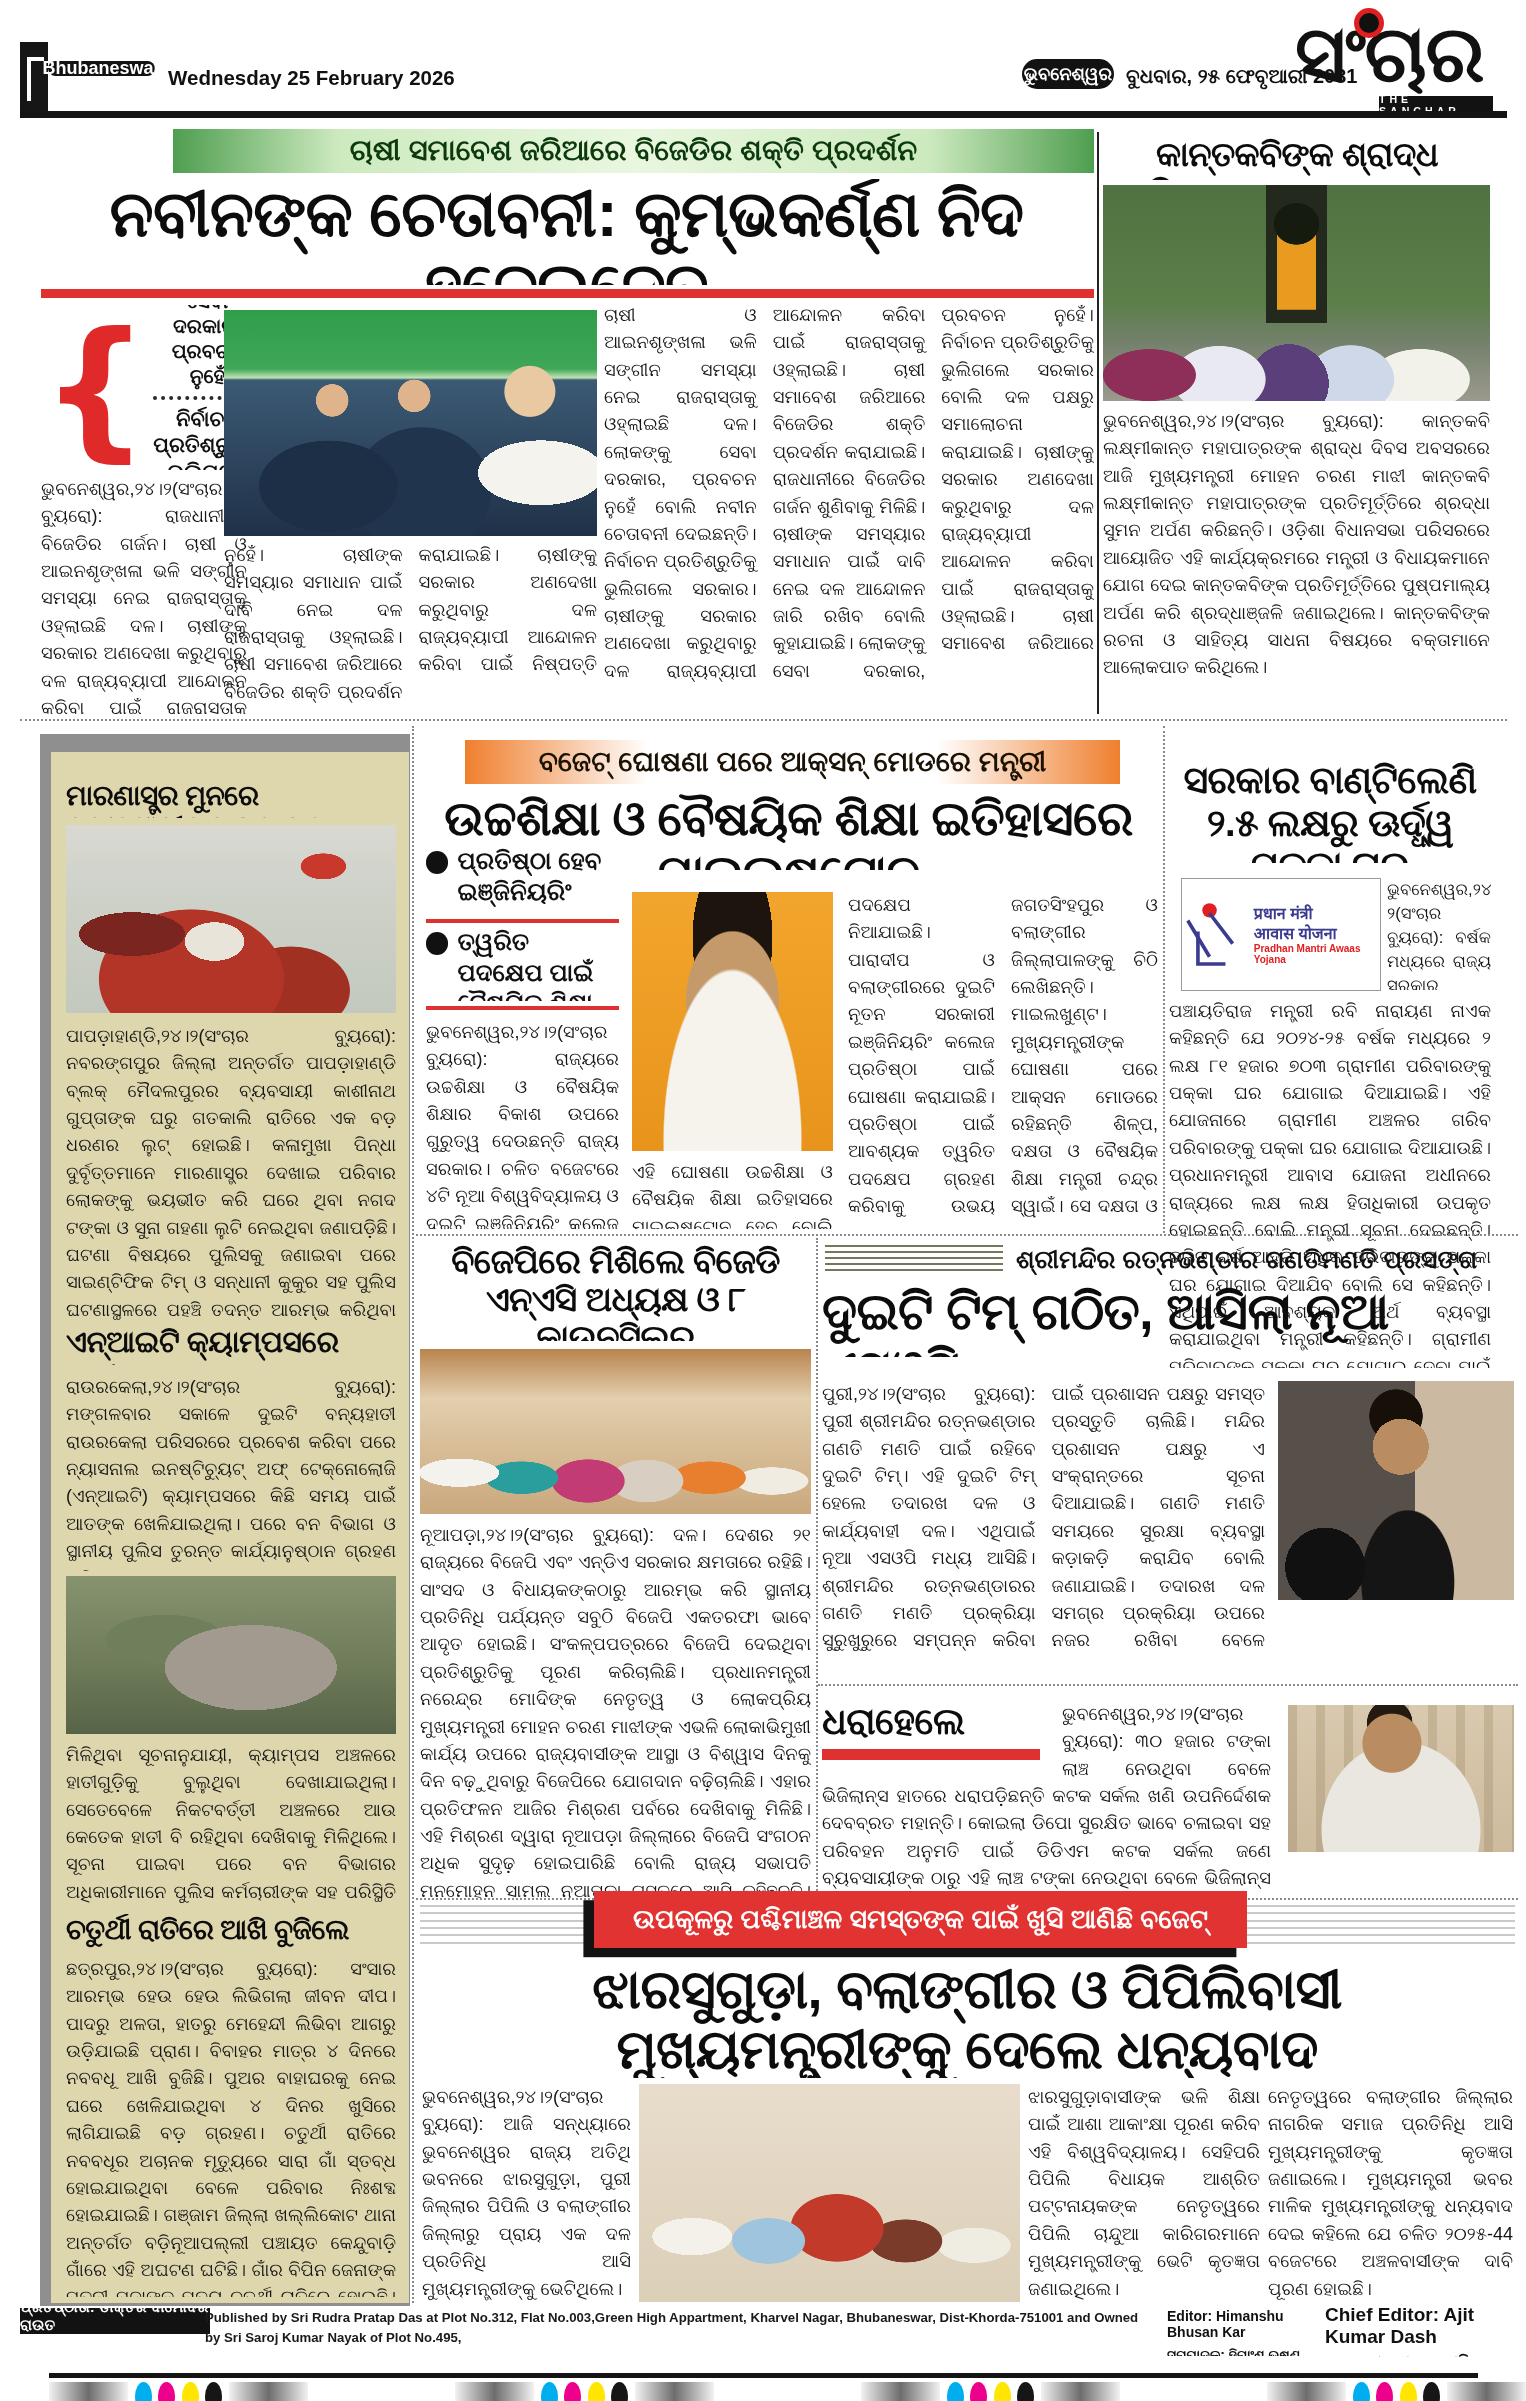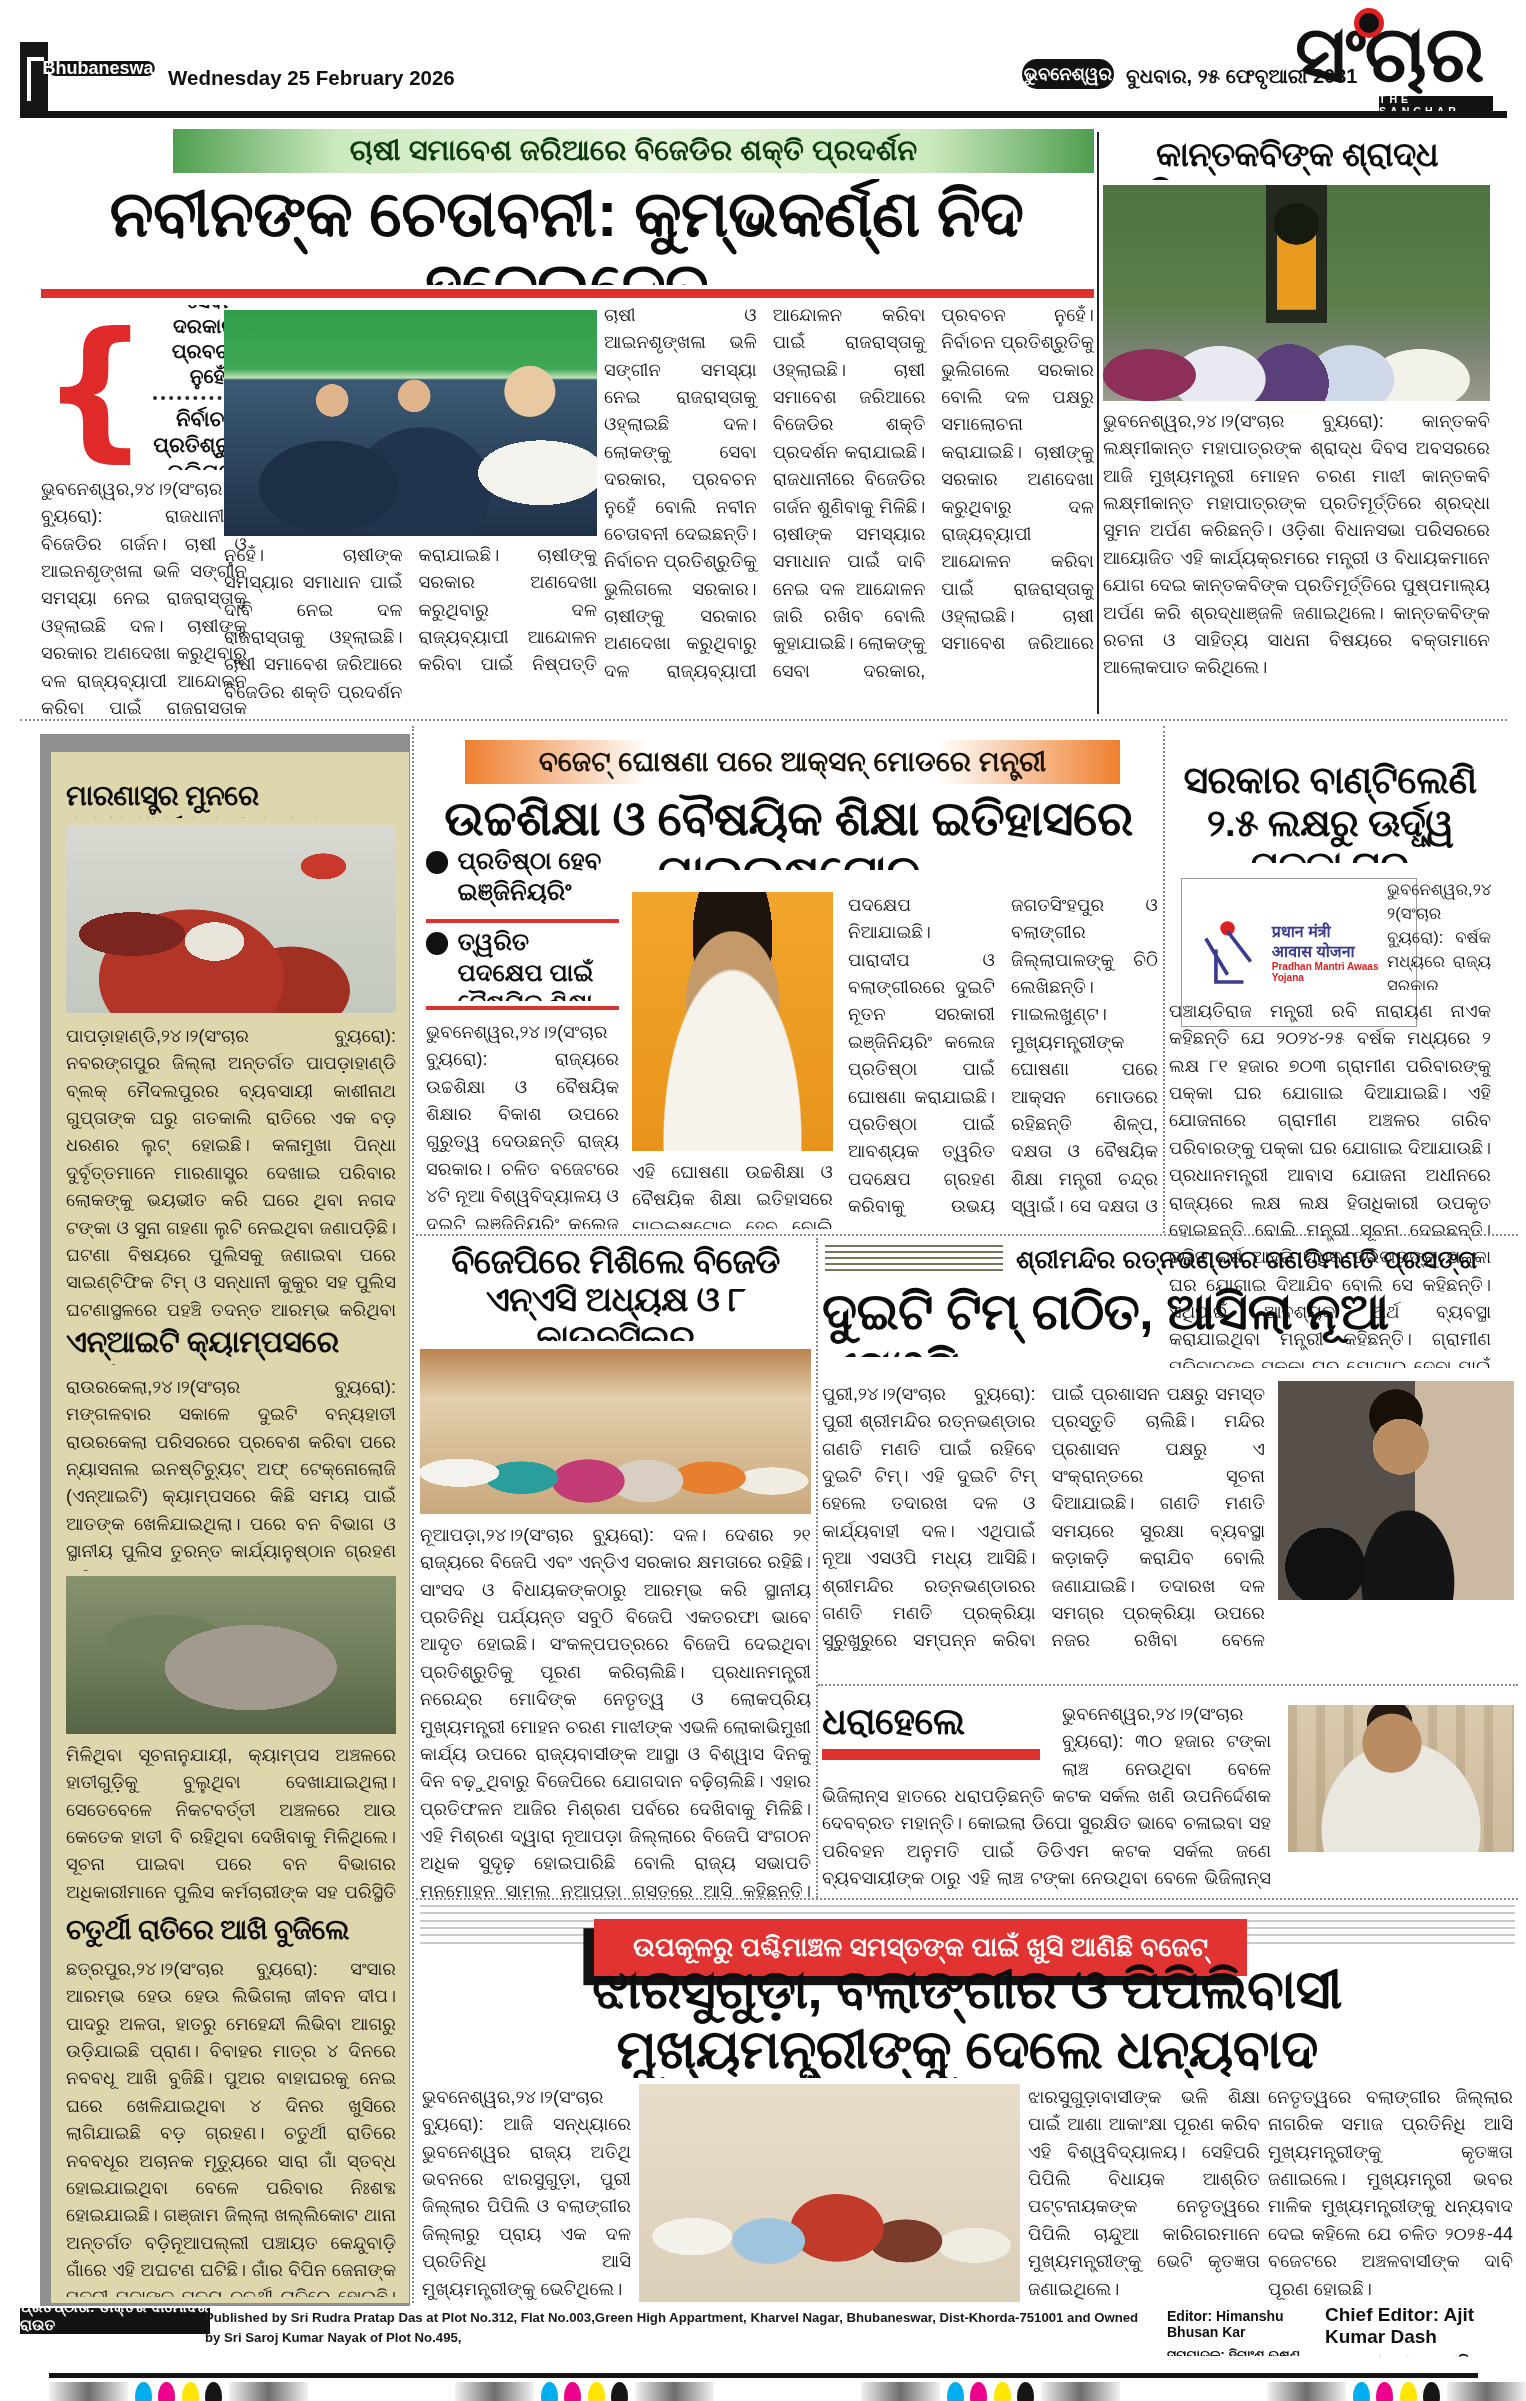--- a/index.html
+++ b/index.html
@@ -23,21 +23,21 @@
   .logo-ring{width:20px;height:20px;border:5.3px solid #e02020;border-radius:50%;background:#111;}
   .logo-bar{background:#121212;color:#fff;display:flex;align-items:center;justify-content:center;
     font-size:10.6px;letter-spacing:4px;font-weight:bold;}
 
   
   .kicker-green{background:linear-gradient(90deg,#4f9e50 0%,#cdeabf 18%,#e9f7df 50%,#cdeabf 82%,#4f9e50 100%);
     color:#0d3a0d;font-weight:bold;font-size:29px;display:flex;align-items:center;justify-content:center;}
   .kicker-orange{background:linear-gradient(90deg,#ef7f2e 0%,#ffffff 28%,#ffffff 72%,#ef7f2e 100%);
     color:#1b1206;font-weight:bold;font-size:28px;display:flex;align-items:center;justify-content:center;}
   .kicker-red{background:#e23333;color:#ffffff;font-weight:bold;font-size:26.4px;
-    display:flex;align-items:center;justify-content:center;box-shadow:-10.6px 9.2px 0 #131313;margin-top:28px;}
+    display:flex;align-items:center;justify-content:center;box-shadow:-10.6px 9.2px 0 #131313;}
   .red-rule{background:#e03131;}
   .stripes-v{background:repeating-linear-gradient(180deg,#77765c 0 2px,#ffffff 2px 6px);}
   .pinstripes{background:repeating-linear-gradient(180deg,#c9c9c9 0 2px,#ffffff 2px 7.3px);}
 
   .headline{font-weight:bold;color:#0c0c0c;line-height:1.12;letter-spacing:-0.7px;}
   .quote-wrap{display:flex;align-items:center;}
   .brace{font-family:"DejaVu Sans",sans-serif;font-size:152px;color:#e02a2a;font-weight:bold;line-height:1;}
   .quote-mid{flex:1;display:flex;flex-direction:column;align-items:center;gap:6.6px;padding:0 4px;}
   .dotline{border-top:4px dotted #2a2a2a;width:100%;}
 
@@ -111,21 +111,21 @@
     repeating-linear-gradient(90deg,rgba(130,105,70,.22) 0 9.2px,transparent 9.2px 28px),
     linear-gradient(180deg,#d9c9ae 0%,#cdbb9e 100%);}
   .ph-thanks{border:none;background:
     radial-gradient(ellipse at 14% 70%,#f3f1ea 0 40px,transparent 40px),
     radial-gradient(ellipse at 34% 72%,#9fc4dd 0 36px,transparent 37px),
     radial-gradient(ellipse at 52% 66%,#c23b2a 0 46px,transparent 47px),
     radial-gradient(ellipse at 70% 72%,#7a3b2a 0 36px,transparent 37px),
     radial-gradient(ellipse at 88% 74%,#efece2 0 36px,transparent 37px),
     linear-gradient(180deg,#e8ddcc 0%,#dccfb8 100%);}
 
-  .pmay-box{background:#fff;border:1.3px solid #9a9a9a;display:flex;align-items:center;gap:6.6px;padding:18px;}
+  .pmay-box{background:#fff;border:1.3px solid #9a9a9a;display:flex;align-items:center;gap:6.6px;padding:0;}
   .pmay-hi{color:#3b3b8f;font-weight:bold;font-size:16px;line-height:1.2;}
   .pmay-en{color:#e02020;font-weight:bold;font-size:10px;}
 
   .footer-black{background:#121212;color:#fff;display:flex;align-items:center;justify-content:center;
     font-size:15px;font-weight:bold;}
   .pub{font-size:13.2px;font-weight:bold;color:#1a1a1a;line-height:1.55;}
   .grad-bar{background:linear-gradient(90deg,#f2f2f2,#6d6d6d,#f2f2f2);height:29px;width:79px;}
   .reg-dot{width:17px;height:29px;border-radius:50%;}
   .reg-group{display:flex;align-items:center;gap:6.6px;}
 </style>

